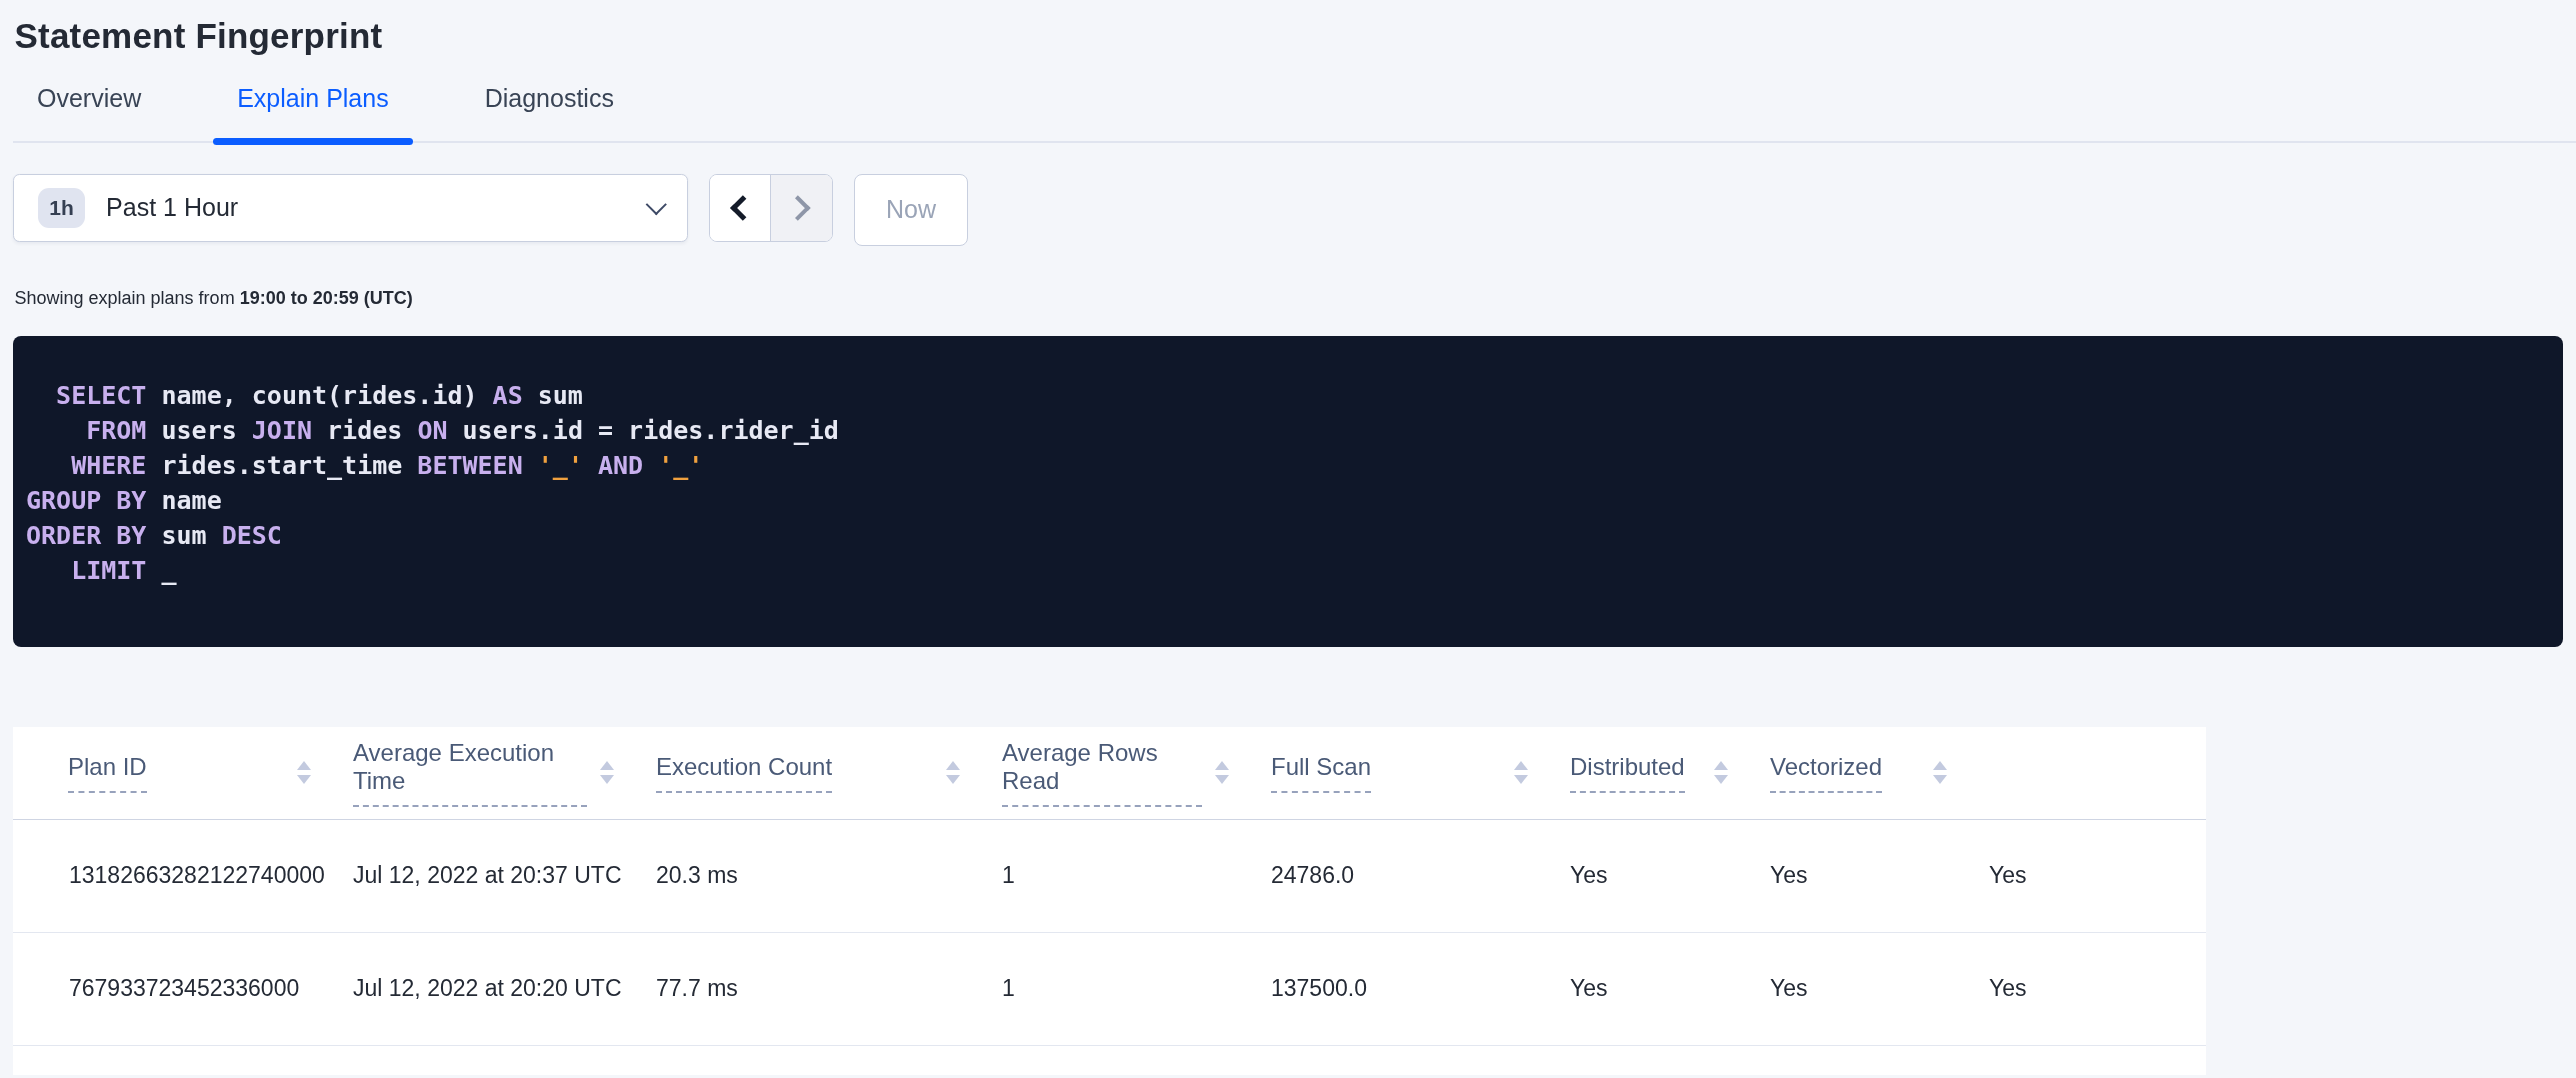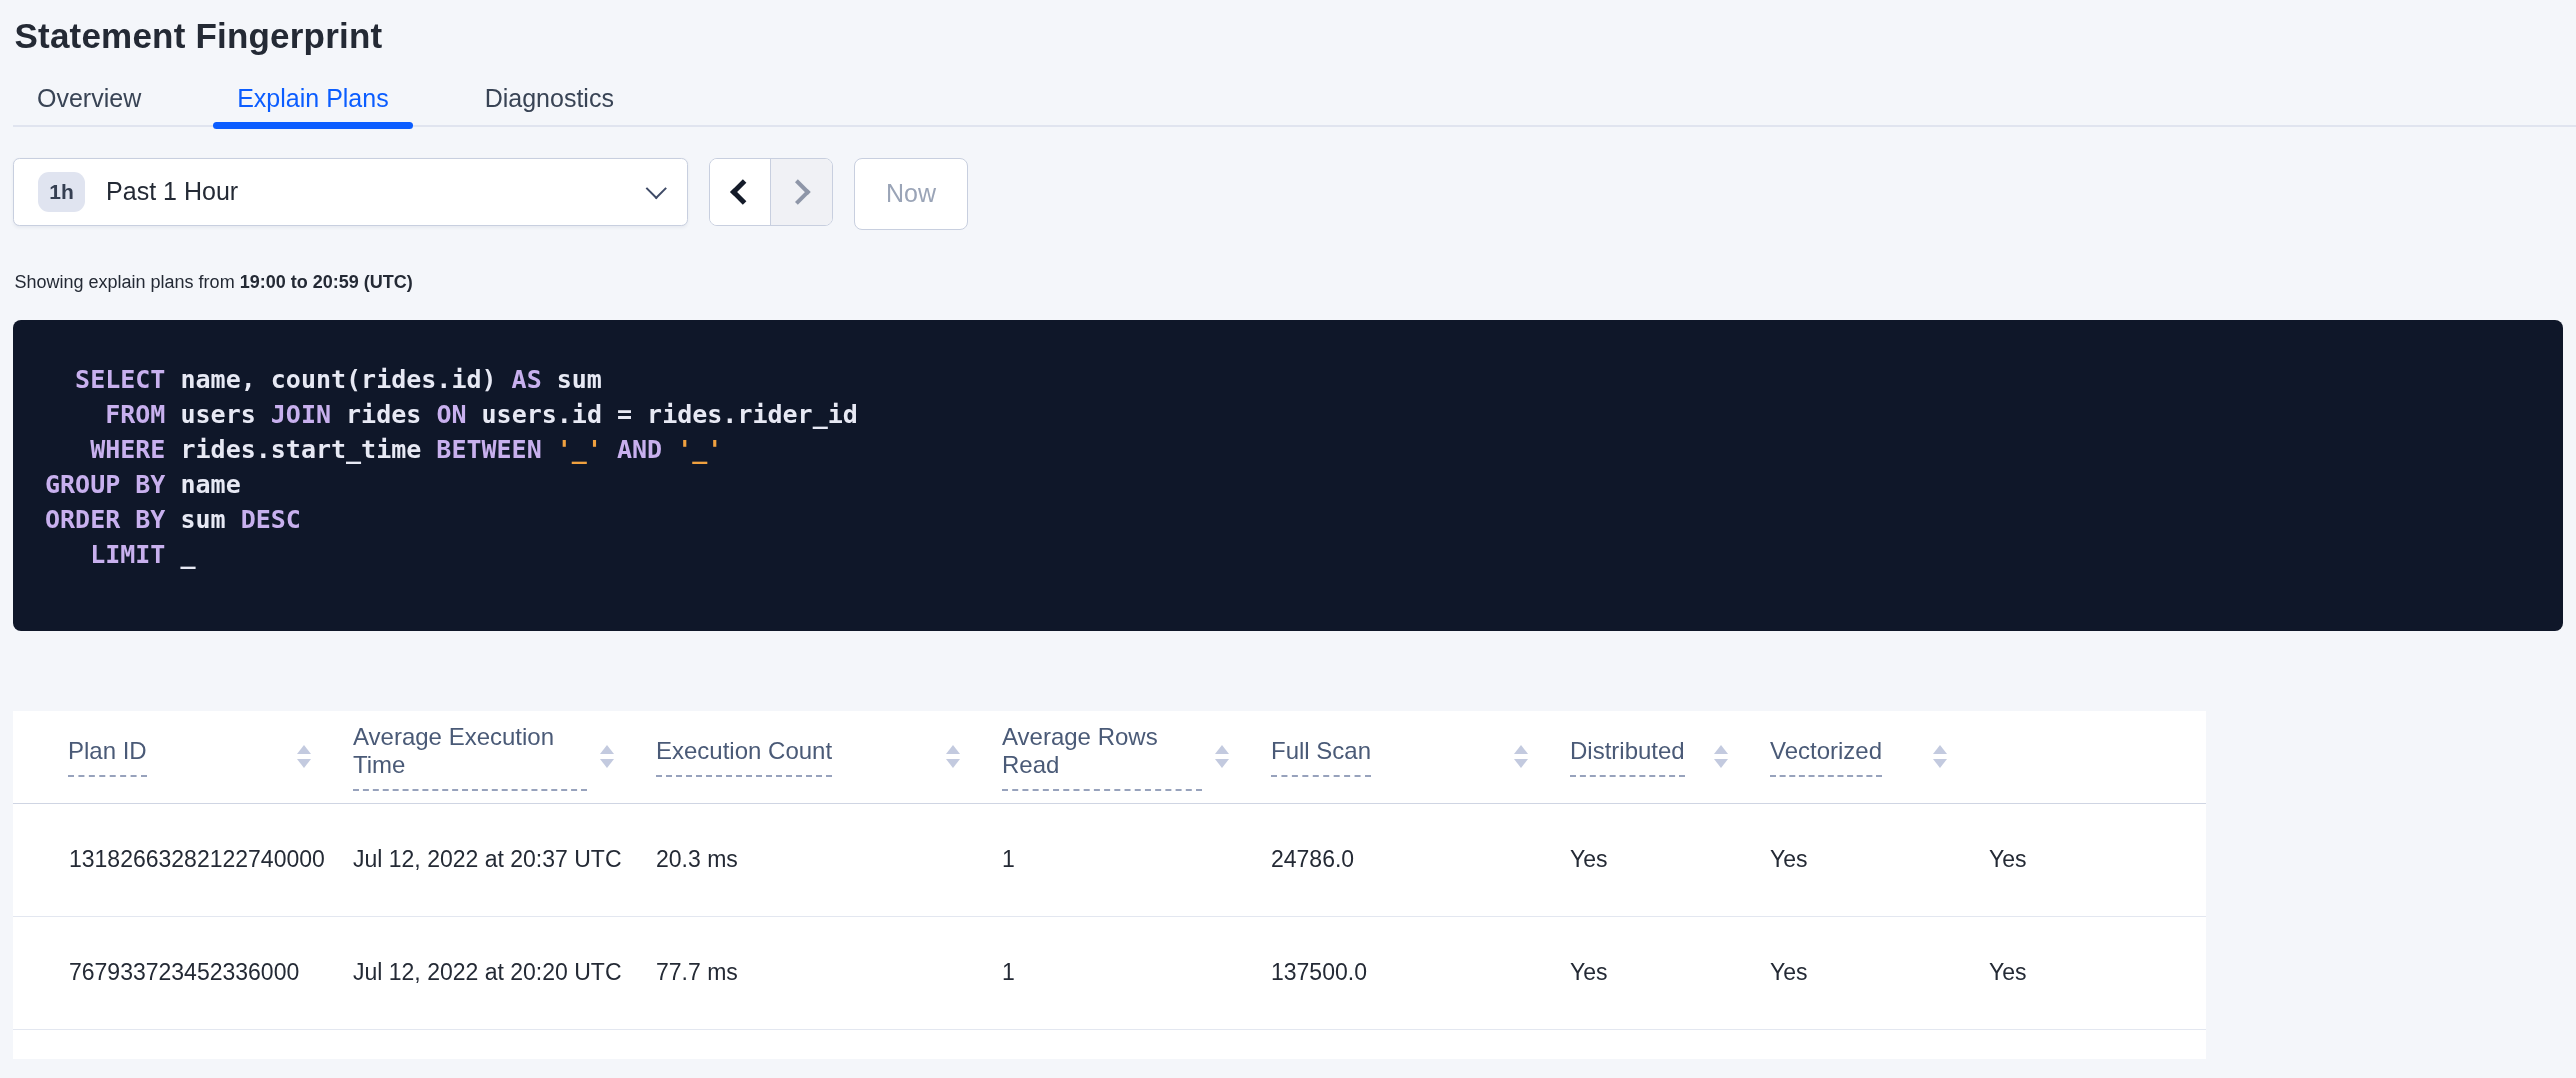--- a/index.html
+++ b/index.html
@@ -41,21 +41,21 @@
   }
   
   .tabs {
     display: flex; gap: 48px;
     margin: 19.3px 0 0 13px;
     border-bottom: 2.4px solid var(--divider);
     padding-right: 0;
   }
   .tab {
     position: relative;
-    padding: 8px 24px 12px;
+    padding: 8px 24px 28px;
     font-size: 25px;
     color: var(--tab-inactive);
     cursor: pointer;
     white-space: nowrap;
   }
   .tab.active { color: var(--accent-blue); font-weight: 500; }
   .tab-underline {
     position: absolute; left: 0; right: 0; bottom: -4px;
     height: 7.2px; border-radius: 4px;
     background: var(--accent-blue);
@@ -131,21 +131,21 @@
     cursor: default;
   }
   
   .subtitle { margin: 42px 0 0 14.5px; font-size: 18px; color: var(--text-dark); }
   .subtitle strong { font-weight: 700; }
   
   .sql-box {
     margin: 27px 13px 0;
     background: var(--sql-bg);
     border-radius: 8px;
-    padding: 42px 32px 59px;
+    padding: 42px 13px 59px;
   }
   .sql-line {
     white-space: pre;
     font-family: "DejaVu Sans Mono", monospace;
     font-size: 25px;
     line-height: 35px;
     font-weight: 700;
     color: var(--sql-plain);
   }
   .tok-kw { color: var(--sql-kw); }

